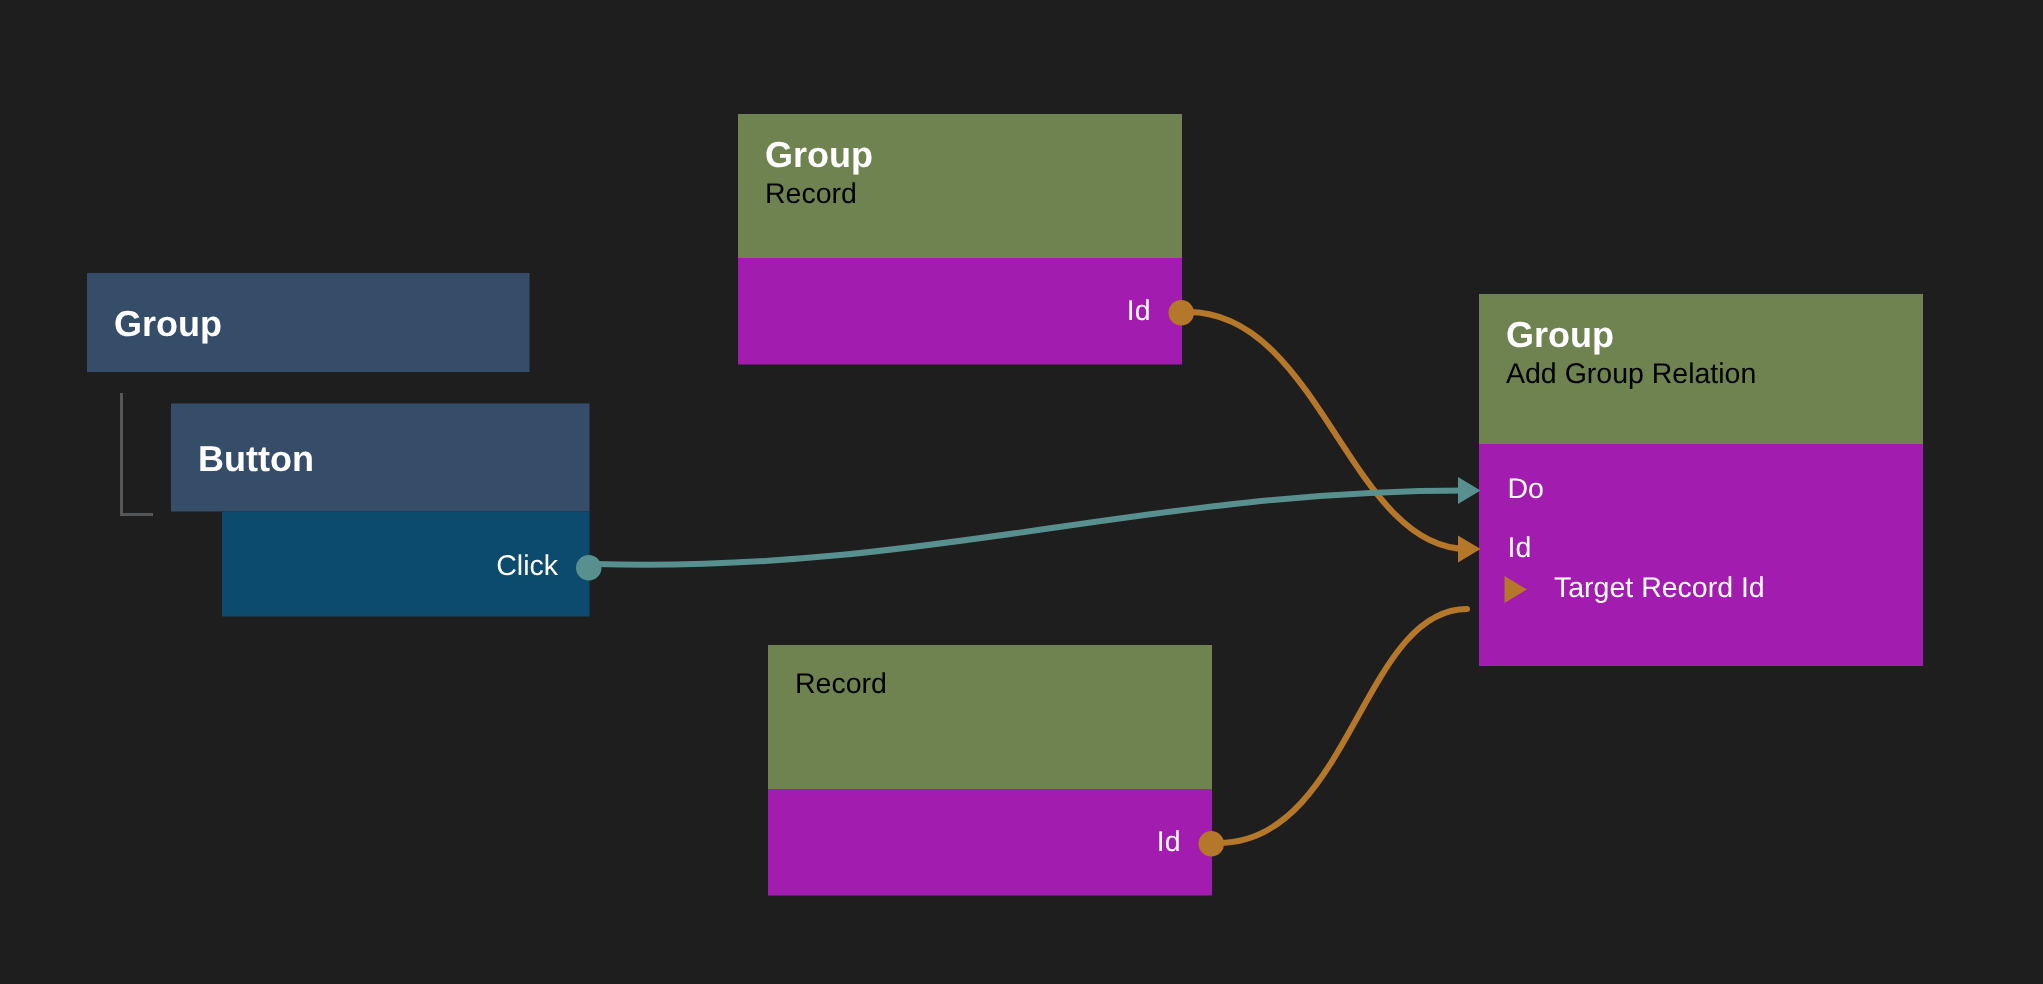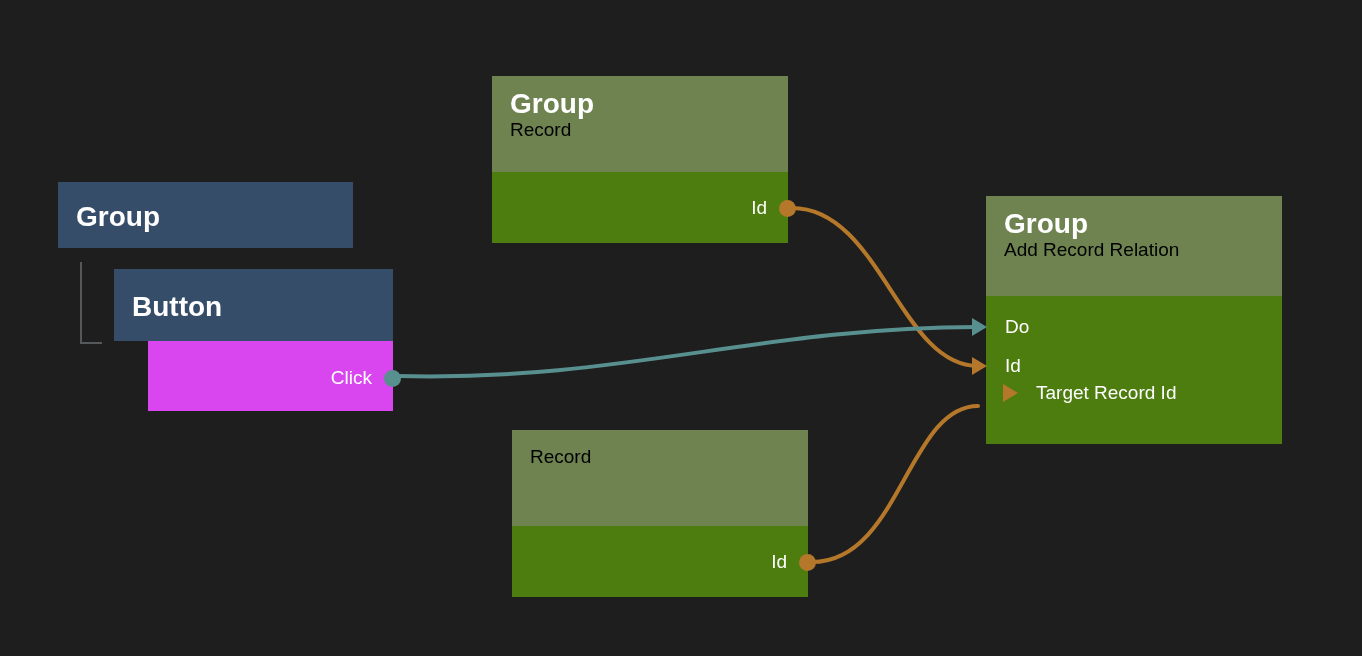--- a/index.html
+++ b/index.html
@@ -31,38 +31,38 @@
   }
   .node-header {
     box-sizing: border-box;
     padding: 14px 18px 12px 18px;
   }
   .node-body {
     box-sizing: border-box;
   }
   .node-title {
     color: #ffffff;
-    font-size: 28px;
+    font-size: 24px;
     font-weight: bold;
     line-height: 27px;
     white-space: nowrap;
   }
   .node-subtitle {
     color: #000000;
     font-size: 19px;
     font-weight: normal;
     line-height: 26px;
     white-space: nowrap;
   }
   
   .node.green .node-header { background: #6e8350; }
-  .node.green .node-body   { background: #4d7c0f; }
+  .node.green .node-body   { background: #a21caf; }
   
   .node.blue .node-header  { background: #364d69; }
-  .node.blue .node-body    { background: #d946ef; margin-left: 34px; }
+  .node.blue .node-body    { background: #0c4a6e; margin-left: 34px; }
 
   
   .port-row {
     position: absolute;
     height: 22px;
     display: flex;
     align-items: center;
     white-space: nowrap;
   }
   .port-row.out {
@@ -158,21 +158,21 @@
       <div class="port-row out" style="top:25px; right:0;">
         <span class="port-label">Id</span>
         <span class="port-dot orange"></span>
       </div>
     </div>
   </div>
 
   <div class="node green" style="left:986px; top:196px; width:296px; height:248px;">
     <div class="node-header" style="height:100px;">
       <div class="node-title">Group</div>
-      <div class="node-subtitle">Add Record Relation</div>
+      <div class="node-subtitle">Add Group Relation</div>
     </div>
     <div class="node-body" style="height:148px; position:relative;padding-left:20px;">
 
       <div class="port-row in" style="top:20px; left:0;">
         <span class="port-arrow teal"></span>
         <span class="port-label">Do</span>
       </div>
 
       <div class="port-row in" style="top:59px; left:0;">
         <span class="port-arrow orange"></span>

